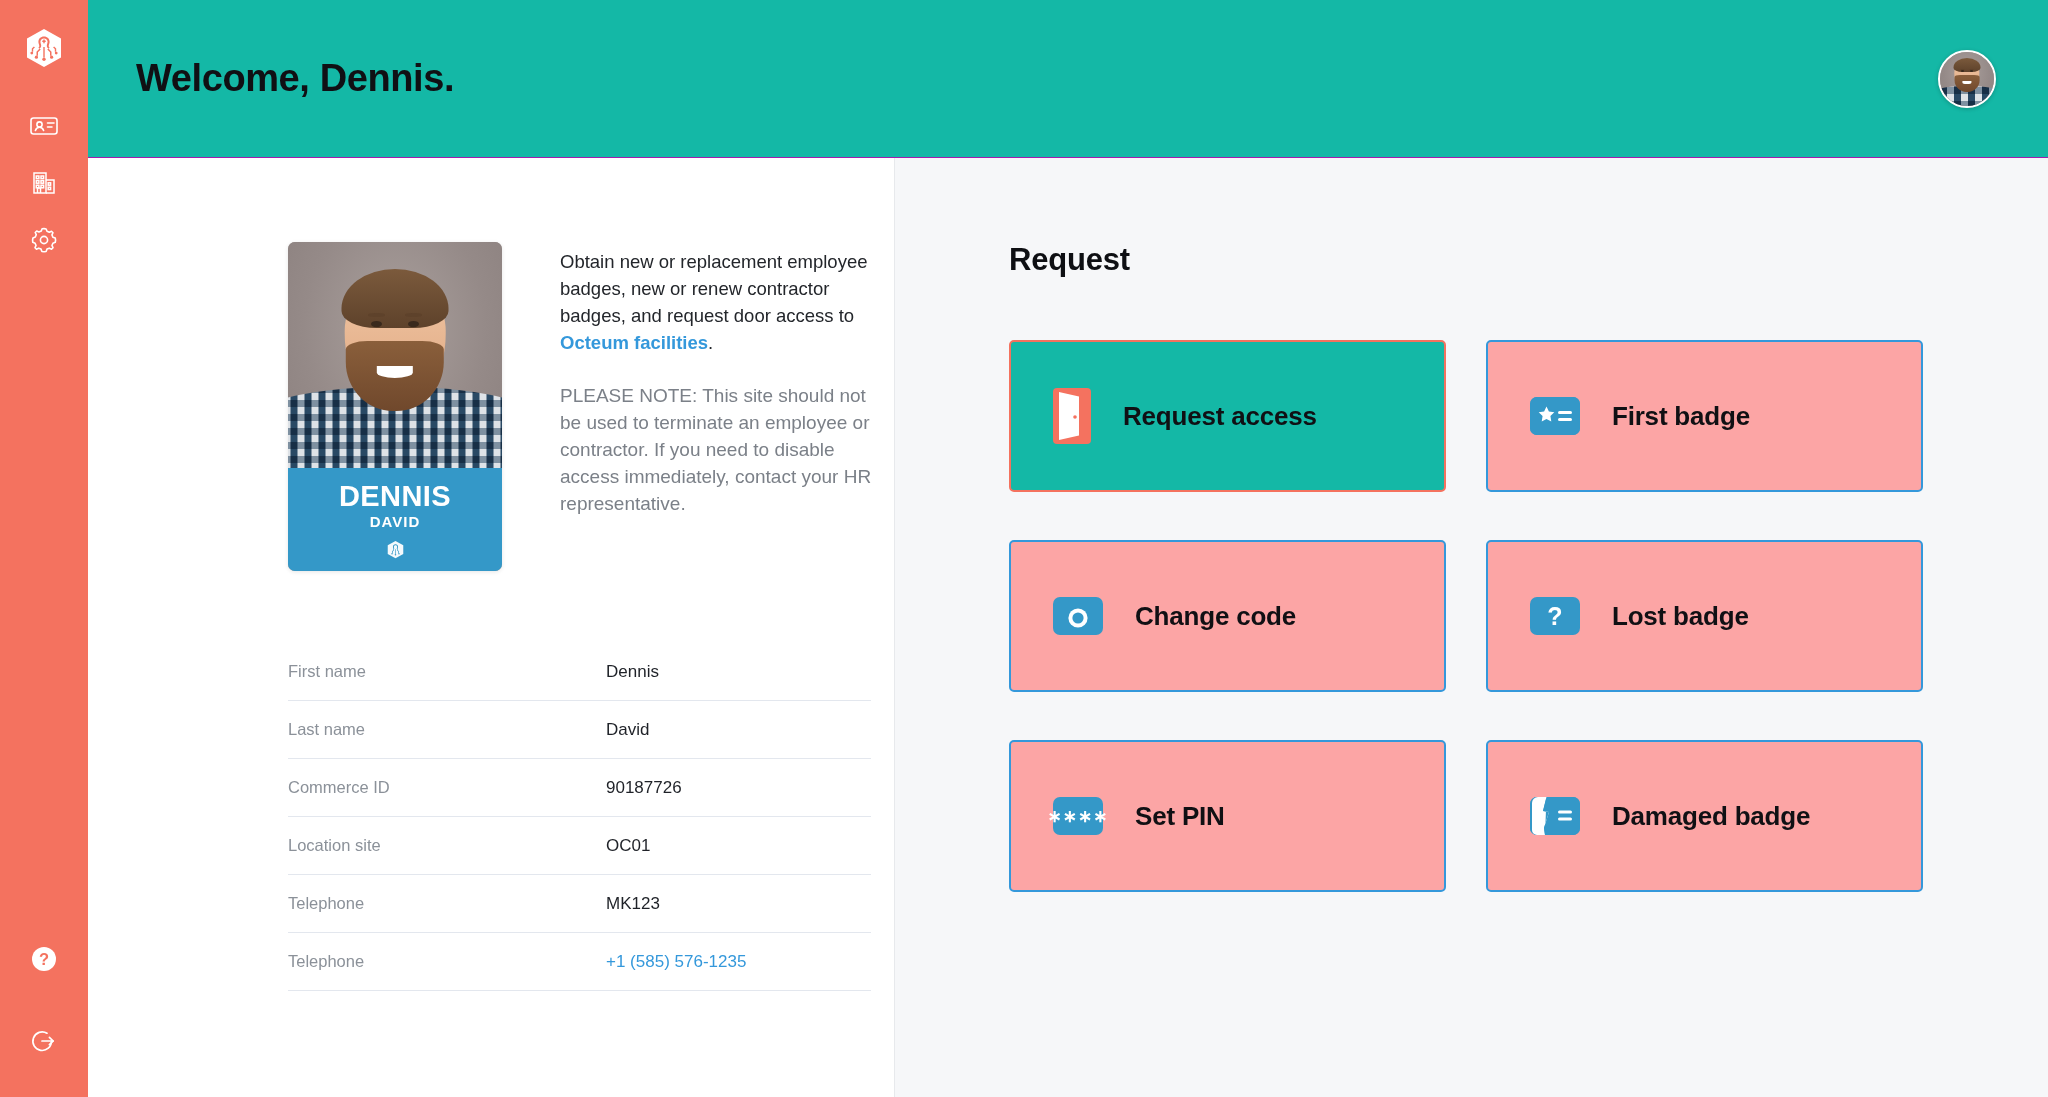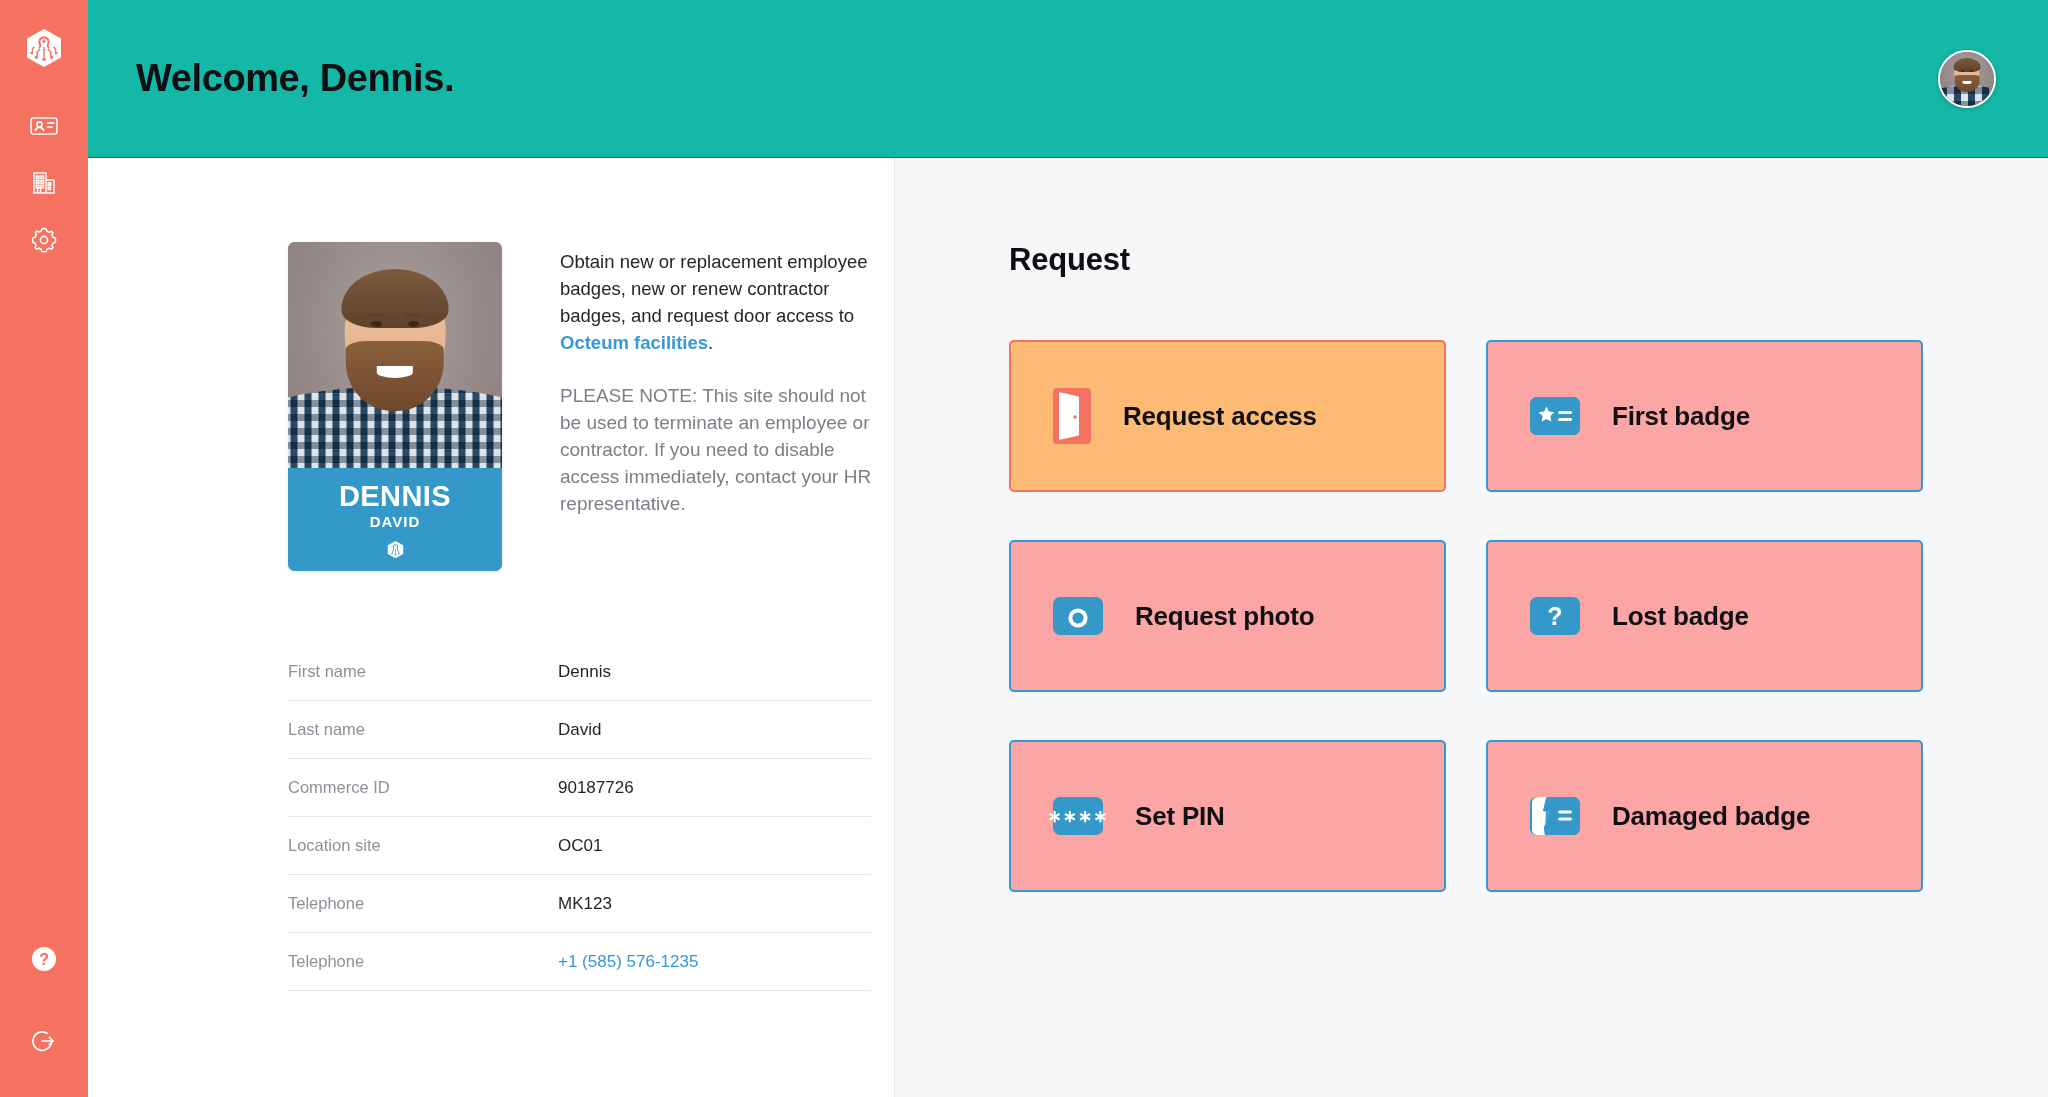--- a/index.html
+++ b/index.html
@@ -90,20 +90,21 @@
   .desc p.note {
     font-size: 19px; line-height: 27px; color: #7b8088; margin-top: 26px;
   }
   .link-blue { color: #3498db; font-weight: 700; text-decoration: none; }
 
   .info-table { margin-top: 72px; width: 583px; }
   .info-row {
     display: flex; align-items: center;
     height: 58px;
     border-bottom: 1px solid #e3e7ee;
+    gap: 48px;
   }
   .info-row:first-child { border-top: none; }
   .info-label { width: 270px; flex: 0 0 270px; font-size: 16.5px; color: #8b9199; }
   .info-value { font-size: 17px; color: #1f2228; font-weight: 400; }
   .info-value.link { color: #3498db; }
 
   
   .right-col {
     flex: 1; background: #f6f7f9;
     padding: 84px 0 0 0;
@@ -124,21 +125,21 @@
     height: 152px;
     border: 2px solid #3498db;
     border-radius: 5px;
     background: #fca5a5;
     display: flex; align-items: center;
     padding-left: 42px; gap: 32px;
     cursor: pointer;
   }
   .req-card.highlight {
     border-color: #f4725f;
-    background: #fdba74;
+    background: #14b8a6;
   }
   .req-label {
     font-size: 26px; font-weight: 700; color: #101014; letter-spacing: -0.2px;
   }
   .icon-box {
     width: 50px; height: 38px; border-radius: 7px;
     background: #3498c8;
     display: flex; align-items: center; justify-content: center;
     flex: 0 0 50px;
   }
@@ -407,21 +408,21 @@
           </div>
 
           <div class="req-card">
             <span class="icon-box">
               <svg width="50" height="42" viewBox="0 0 50 42">
                 <path d="M18 3h14l3 4h8a5 5 0 0 1 5 5v22a5 5 0 0 1-5 5H7a5 5 0 0 1-5-5V12a5 5 0 0 1 5-5h8z" fill="#3498c8"></path>
                 <circle cx="25" cy="23" r="9.6" fill="#ffffff"></circle>
                 <circle cx="25" cy="23" r="5.6" fill="#3498c8"></circle>
               </svg>
             </span>
-            <span class="req-label">Request photo</span>
+            <span class="req-label">Change code</span>
           </div>
 
           <div class="req-card">
             <span class="icon-box">
               <span class="qmark">?</span>
             </span>
             <span class="req-label">Lost badge</span>
           </div>
 
           <div class="req-card">

